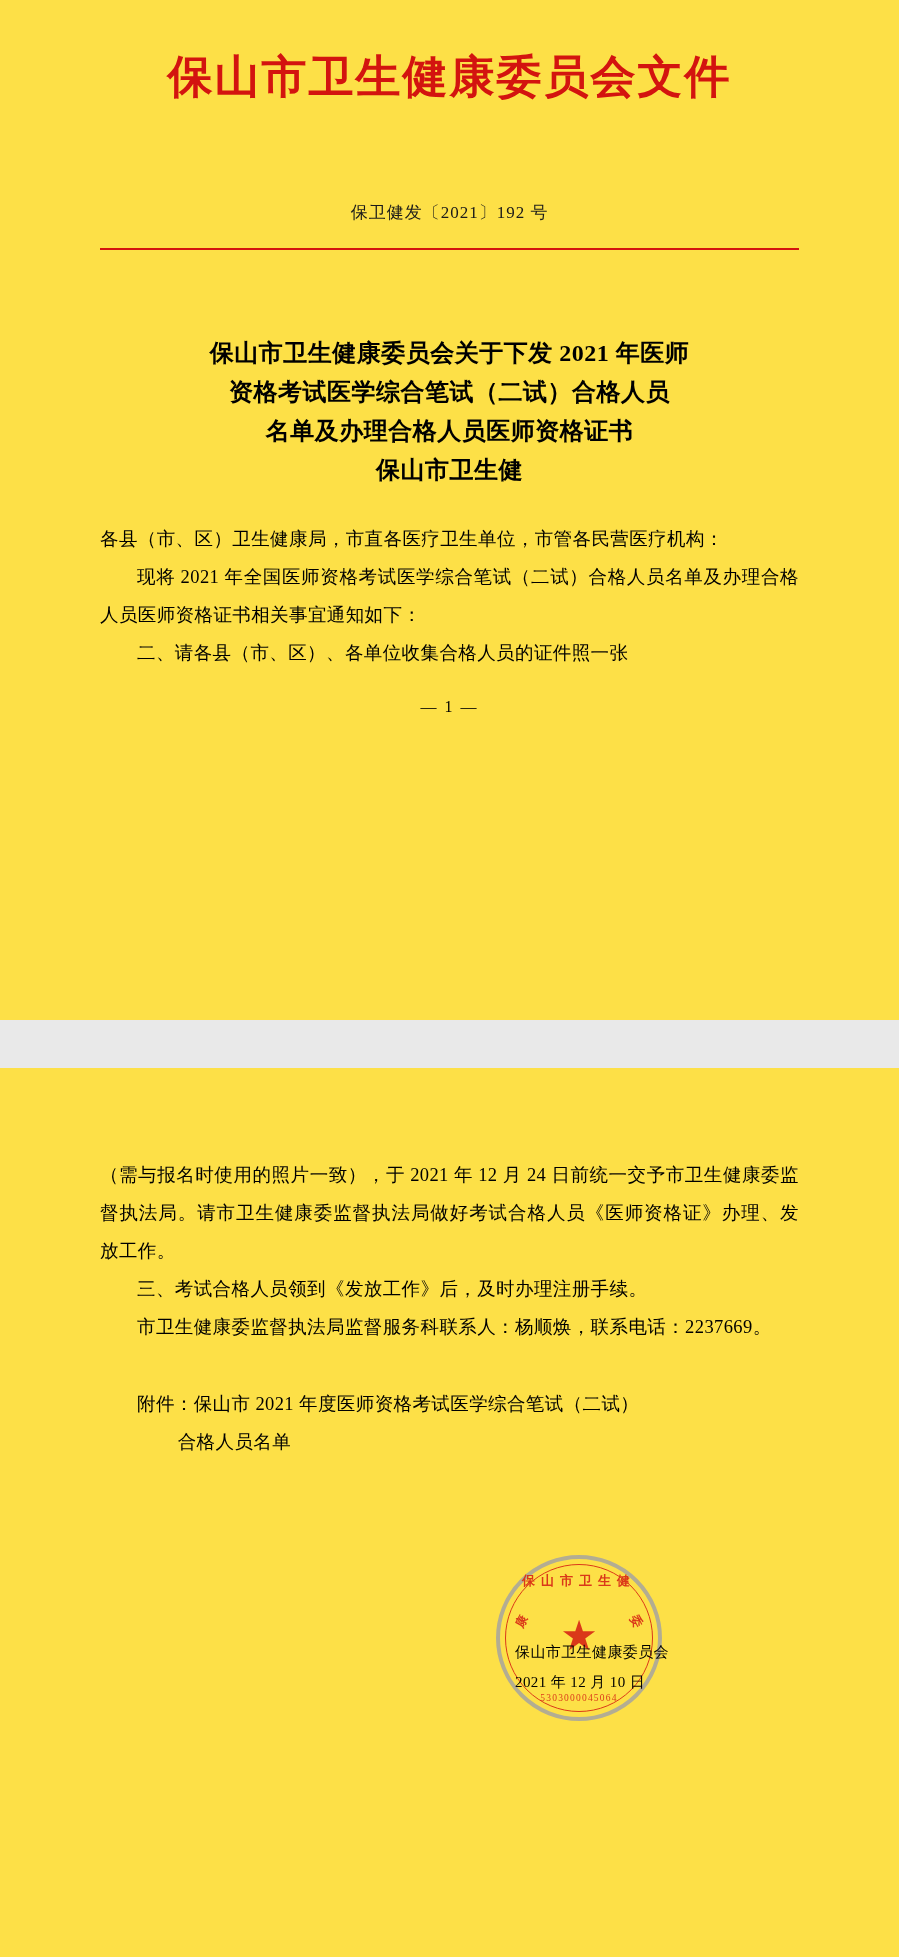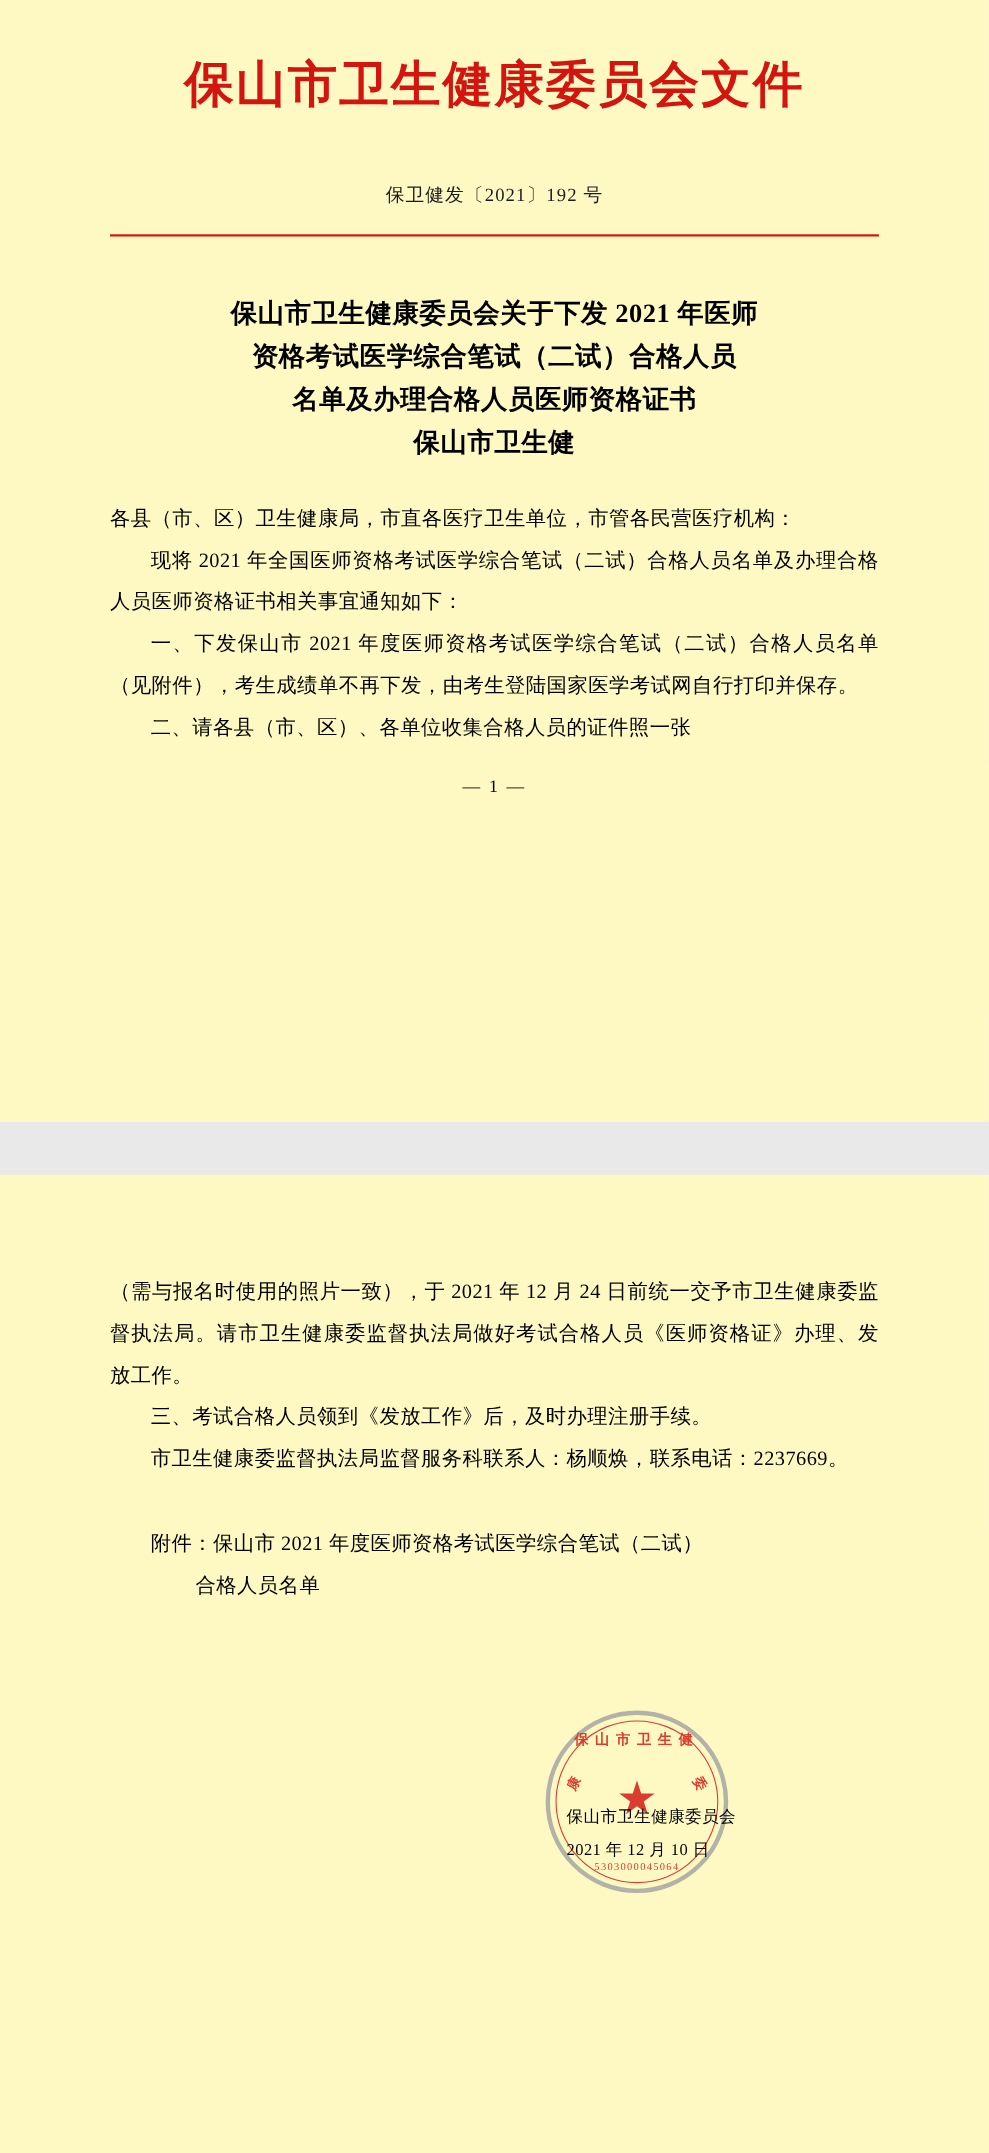--- a/index.html
+++ b/index.html
@@ -10,21 +10,21 @@
   body {
     width: 899px;
     font-family: "Liberation Serif", "DejaVu Serif", serif;
   }
   .doc {
     width: 899px;
     position: relative;
   }
   
   .page {
-    background: #fef9c3;
+    background: #fde047;
     position: relative;
     box-sizing: border-box;
   }
   .page-1 {
     height: 1020px;
     padding: 0 100px;
   }
   .page-gap {
     height: 18px;
     background: #e9e9e9;
@@ -42,36 +42,36 @@
     font-size: 45px;
     letter-spacing: 2px;
     padding-top: 50px;
     line-height: 1.2;
     white-space: nowrap;
   }
   .doc-number {
     text-align: center;
     font-size: 17px;
     color: #1a1a1a;
-    margin-top: 62px;
+    margin-top: 97px;
     letter-spacing: 1px;
   }
   .red-rule {
     height: 2px;
     background: #d3140f;
     margin: 24px 0 0 0;
   }
 
   .title {
     text-align: center;
     font-weight: bold;
     font-size: 24px;
     line-height: 1.62;
     color: #000;
-    margin-top: 52px;
+    margin-top: 84px;
     letter-spacing: 0.5px;
   }
   .title div { white-space: nowrap; }
 
   .body-text {
     font-size: 18.5px;
     line-height: 2.06;
     color: #000;
     margin-top: 30px;
     text-align: justify;
@@ -197,21 +197,20 @@
     <div class="title">
       <div>保山市卫生健康委员会关于下发 2021 年医师</div>
       <div>资格考试医学综合笔试（二试）合格人员</div>
       <div>名单及办理合格人员医师资格证书</div>
       <div>保山市卫生健</div>
     </div>
 
     <div class="body-text">
       <p>各县（市、区）卫生健康局，市直各医疗卫生单位，市管各民营医疗机构：</p>
       <p class="indent">现将 2021 年全国医师资格考试医学综合笔试（二试）合格人员名单及办理合格人员医师资格证书相关事宜通知如下：</p>
-      <p class="indent">一、下发保山市 2021 年度医师资格考试医学综合笔试（二试）合格人员名单（见附件），考生成绩单不再下发，由考生登陆国家医学考试网自行打印并保存。</p>
       <p class="indent">二、请各县（市、区）、各单位收集合格人员的证件照一张</p>
     </div>
 
     <div class="page-num">— 1 —</div>
   </div>
 
   <div class="page-gap"></div>
 
   <div class="page page-2">
 

